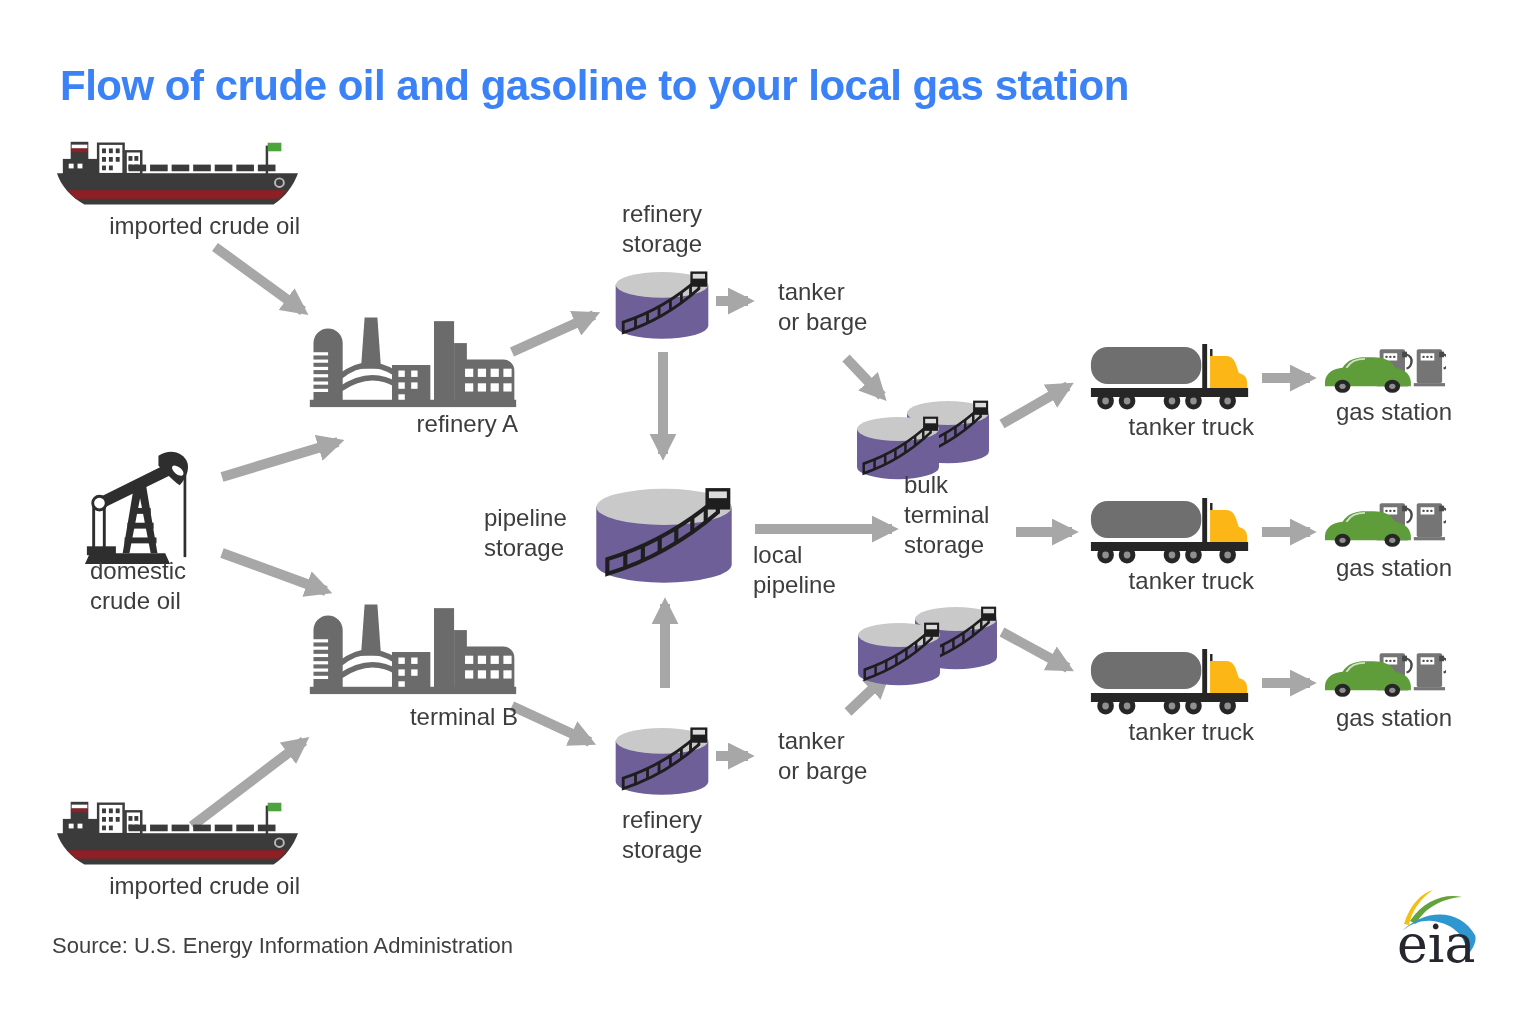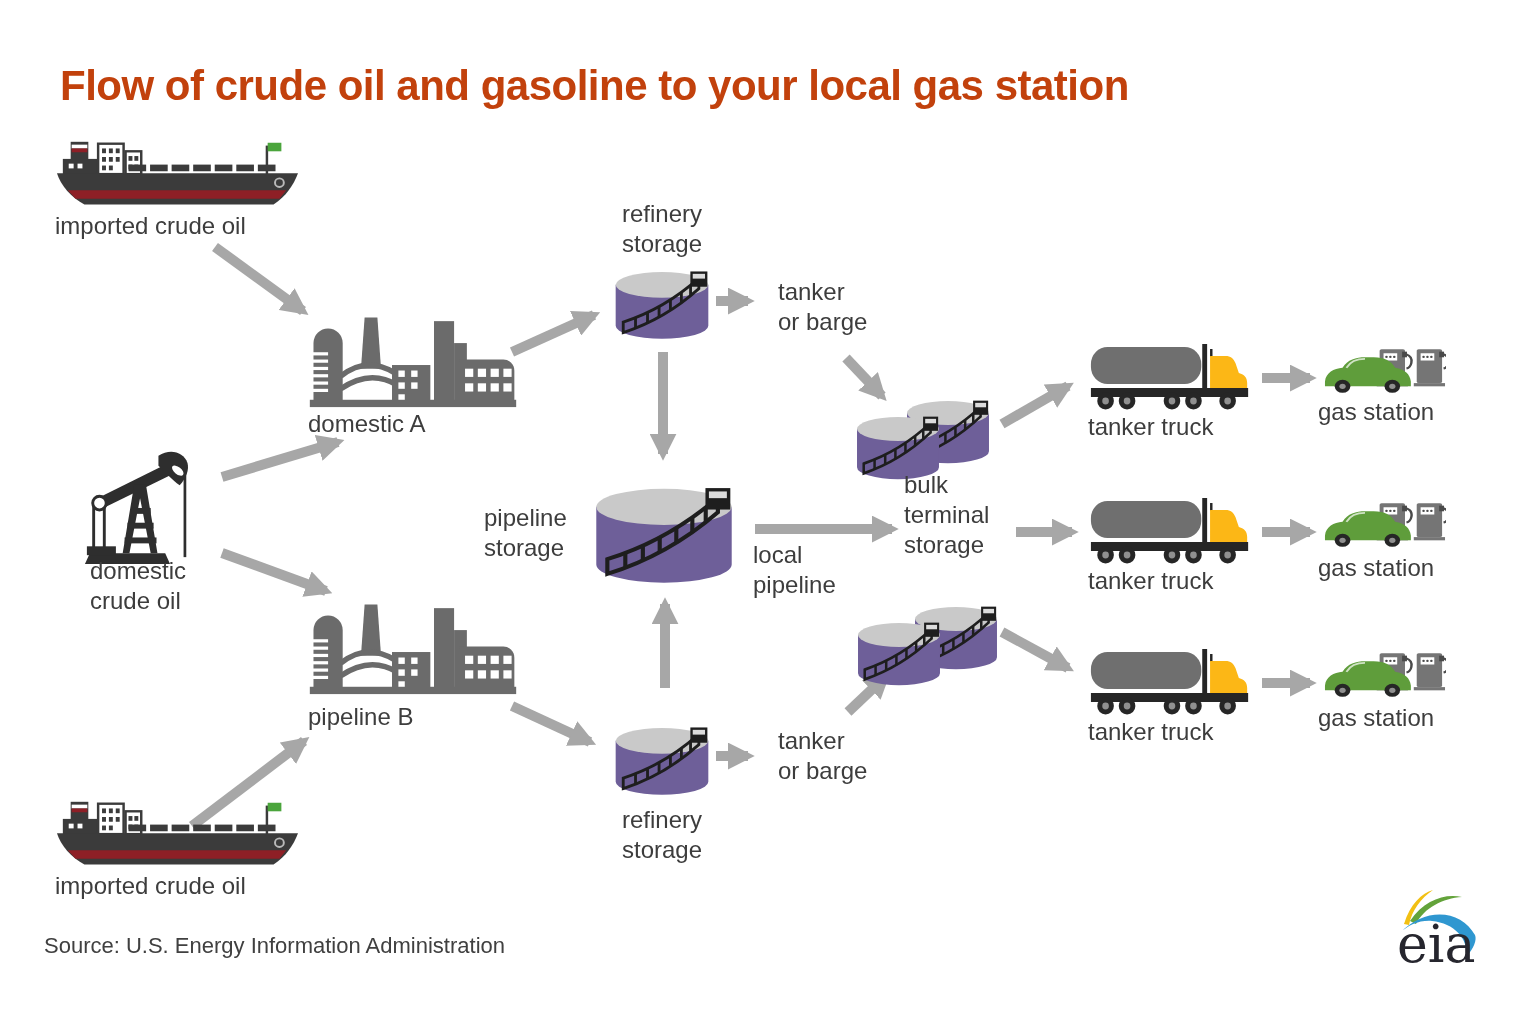--- a/index.html
+++ b/index.html
@@ -6,24 +6,24 @@
     --text:#3d3d3d; --arrow:#a7a7a7; --tank-purple:#6e5f99; --tank-gray:#c9c9c9;
     --stairs:#1e1e1e; --icon-gray:#6b6b6b; --icon-dark:#2e2e2e; --ship-dark:#3b3b3b;
     --ship-stripe:#8e1f26; --flag-green:#4ba53c; --truck-cab:#fcb716; --truck-gray:#6f6f6f;
     --car-green:#5f9d3b; --pump-gray:#757575; --hub-gray:#909090;
     --eia-yellow:#f2c013; --eia-green:#63a33a; --eia-blue:#2f97d0; --eia-text:#26262e;
   }
   *{margin:0;padding:0;box-sizing:border-box;}
   html,body{background:#fff;}
   body{font-family:"Liberation Sans","DejaVu Sans",sans-serif;color:var(--text);}
   .canvas{position:relative;width:1535px;height:1021px;background:#fff;overflow:hidden;}
-  .title{position:absolute;left:60px;top:62px;font-size:42px;font-weight:bold;color:#c2410c;letter-spacing:-.5px;}
+  .title{position:absolute;left:60px;top:62px;font-size:42px;font-weight:bold;color:#3b82f6;letter-spacing:-.5px;}
   .lbl{position:absolute;font-size:24px;line-height:1.24;color:var(--text);white-space:pre-line;}
-  .center{text-align:left;}
-  .source{position:absolute;left:44px;top:933px;font-size:22px;color:#404040;}
+  .center{text-align:right;}
+  .source{position:absolute;left:52px;top:933px;font-size:22px;color:#404040;}
   .icon{position:absolute;display:block;}
   svg.arrows{position:absolute;left:0;top:0;width:1535px;height:1021px;pointer-events:none;}
   .arrow{stroke:var(--arrow);stroke-width:10;fill:none;}
   .arrowhead{fill:var(--arrow);}
   
   .f-gray{fill:var(--icon-gray);} .f-white{fill:#fff;}
   .hull{fill:var(--ship-dark);} .stripe{fill:var(--ship-stripe);} .flag{fill:var(--flag-green);}
   .house{fill:#fff;stroke:var(--ship-dark);stroke-width:2.5;}
   .tankbody{fill:var(--tank-purple);} .tanktop{fill:var(--tank-gray);}
   .stairs{stroke:var(--stairs);stroke-width:3;fill:none;}
@@ -246,26 +246,26 @@
 crude oil</div>
 
   <svg class="icon" style="left:55px;top:798px;width:245px;height:76px" viewBox="0 0 250 80" preserveAspectRatio="none">
       <use href="#sym-ship"></use>
     </svg>
   <div class="lbl center" style="left:55px;top:871px;width:245px">imported crude oil</div>
 
   <svg class="icon" style="left:308px;top:312px;width:210px;height:96px" viewBox="0 0 230 105" preserveAspectRatio="none">
       <use href="#sym-refinery"></use>
     </svg>
-  <div class="lbl center" style="left:308px;top:409px;width:210px">domestic A</div>
+  <div class="lbl center" style="left:308px;top:409px;width:210px">refinery A</div>
 
   <svg class="icon" style="left:308px;top:599px;width:210px;height:96px" viewBox="0 0 230 105" preserveAspectRatio="none">
       <use href="#sym-refinery"></use>
     </svg>
-  <div class="lbl center" style="left:308px;top:702px;width:210px">pipeline B</div>
+  <div class="lbl center" style="left:308px;top:702px;width:210px">terminal B</div>
 
   <div class="lbl" style="left:622px;top:199px">refinery
 storage</div>
   <svg class="icon" style="left:610px;top:260px;width:104px;height:84px" viewBox="0 0 110 88" preserveAspectRatio="none">
       <use href="#sym-tank"></use>
     </svg>
   <div class="lbl" style="left:778px;top:277px">tanker
 or barge</div>
 
   <svg class="icon" style="left:902px;top:390px;width:92px;height:78px" viewBox="0 0 110 88" preserveAspectRatio="none">

